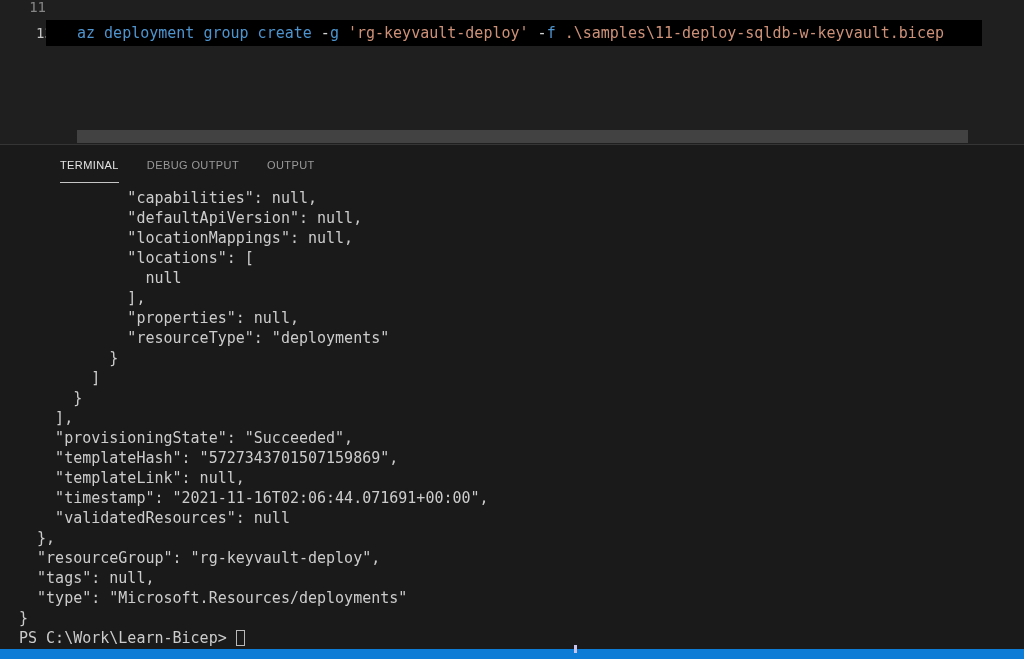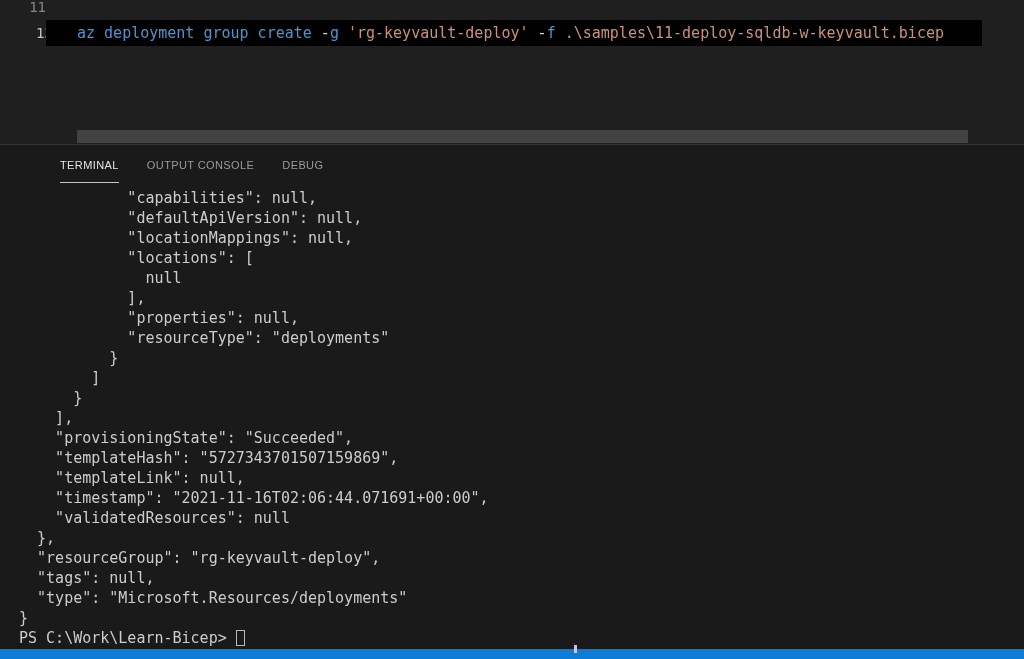--- a/index.html
+++ b/index.html
@@ -54,24 +54,24 @@
       <div class="hscroll-thumb"></div>
     </div>
   </div>
 
   <div class="panel">
     <div class="ptabs">
         <div class="ptab active">
           <span>TERMINAL</span>
         </div>
         <div class="ptab">
-          <span>OUTPUT CONSOLE</span>
+          <span>DEBUG OUTPUT</span>
         </div>
         <div class="ptab">
-          <span>DEBUG</span>
+          <span>OUTPUT</span>
         </div>
       </div>
     <div class="terminal" style="color: rgb(204, 204, 204);"><div class="tline">            "capabilities": null,</div><div class="tline">            "defaultApiVersion": null,</div><div class="tline">            "locationMappings": null,</div><div class="tline">            "locations": [</div><div class="tline">              null</div><div class="tline">            ],</div><div class="tline">            "properties": null,</div><div class="tline">            "resourceType": "deployments"</div><div class="tline">          }</div><div class="tline">        ]</div><div class="tline">      }</div><div class="tline">    ],</div><div class="tline">    "provisioningState": "Succeeded",</div><div class="tline">    "templateHash": "5727343701507159869",</div><div class="tline">    "templateLink": null,</div><div class="tline">    "timestamp": "2021-11-16T02:06:44.071691+00:00",</div><div class="tline">    "validatedResources": null</div><div class="tline">  },</div><div class="tline">  "resourceGroup": "rg-keyvault-deploy",</div><div class="tline">  "tags": null,</div><div class="tline">  "type": "Microsoft.Resources/deployments"</div><div class="tline">}</div><div class="tline"><span>PS C:\Work\Learn-Bicep&gt; </span><span class="cursor"></span></div></div>
   </div>
 
   <div class="statusbar" style="background: rgb(12, 124, 214);">
     <div class="cursor-tick"></div>
   </div>
 
 </div>

